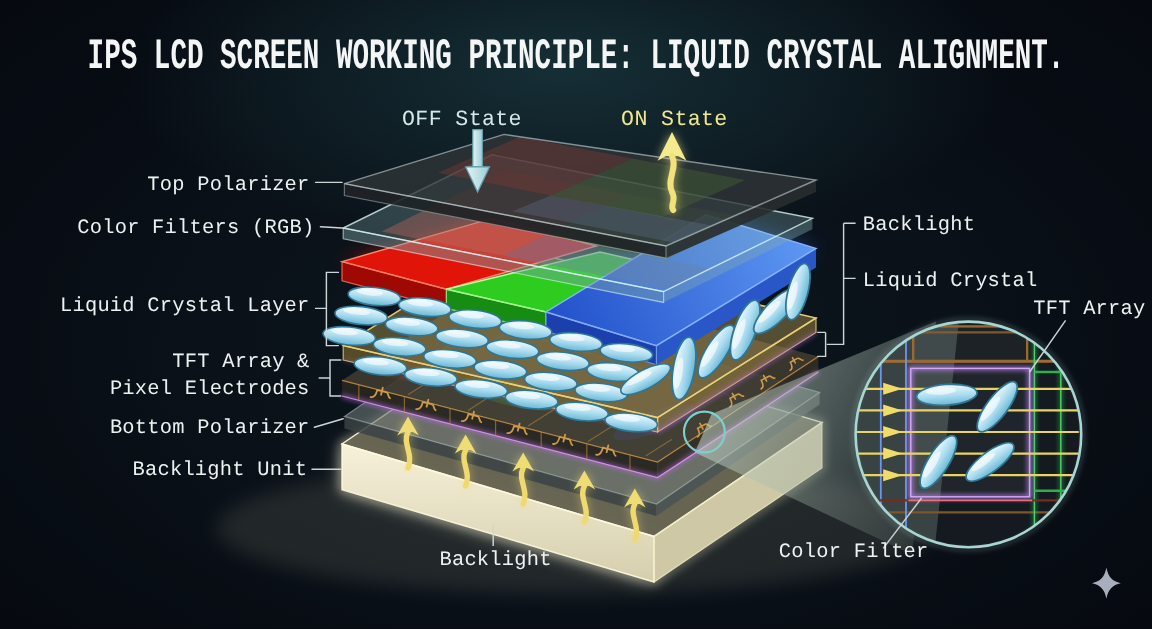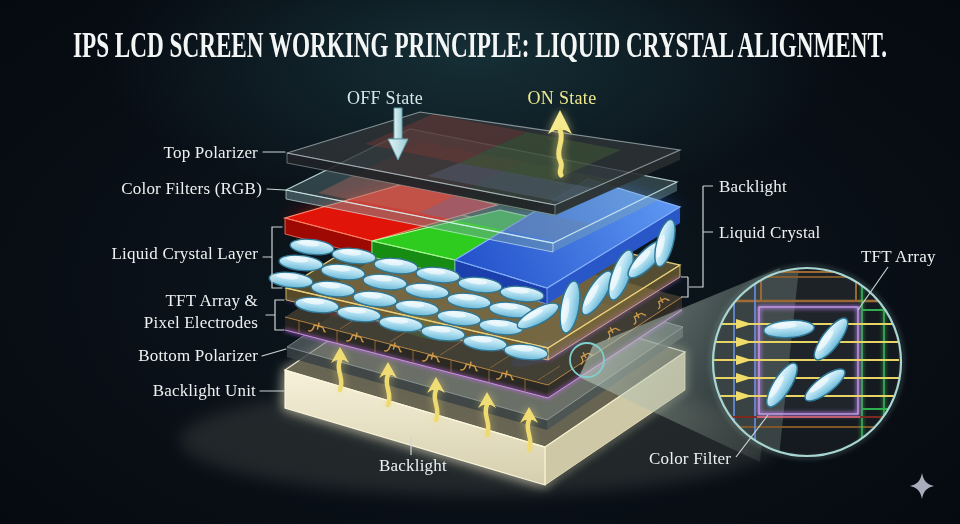--- a/index.html
+++ b/index.html
@@ -1,17 +1,17 @@
 <!DOCTYPE html>
 <html><head>
 <meta charset="utf-8">
 <style>
   html,body{margin:0;padding:0;background:#04070d;}
   #stage{position:relative;width:960px;height:524px;overflow:hidden;
-    font-family:Liberation Serif, serif;
+    font-family:Liberation Mono, monospace;
     background:
       radial-gradient(ellipse 520px 210px at 470px 55px, rgba(34,78,84,.50), rgba(10,20,24,0) 72%),
       radial-gradient(ellipse 720px 420px at 480px 300px, rgba(16,30,34,.55), rgba(5,8,12,0) 78%),
       radial-gradient(ellipse 1200px 700px at 480px 262px, #0a101a, #030509 95%);}
   svg text{user-select:none;}
   .lbl{fill:#edf1f1;font-size:17px;letter-spacing:.2px;}
   .state{font-size:18px;letter-spacing:.3px;}
 </style>
 </head>
 <body>

